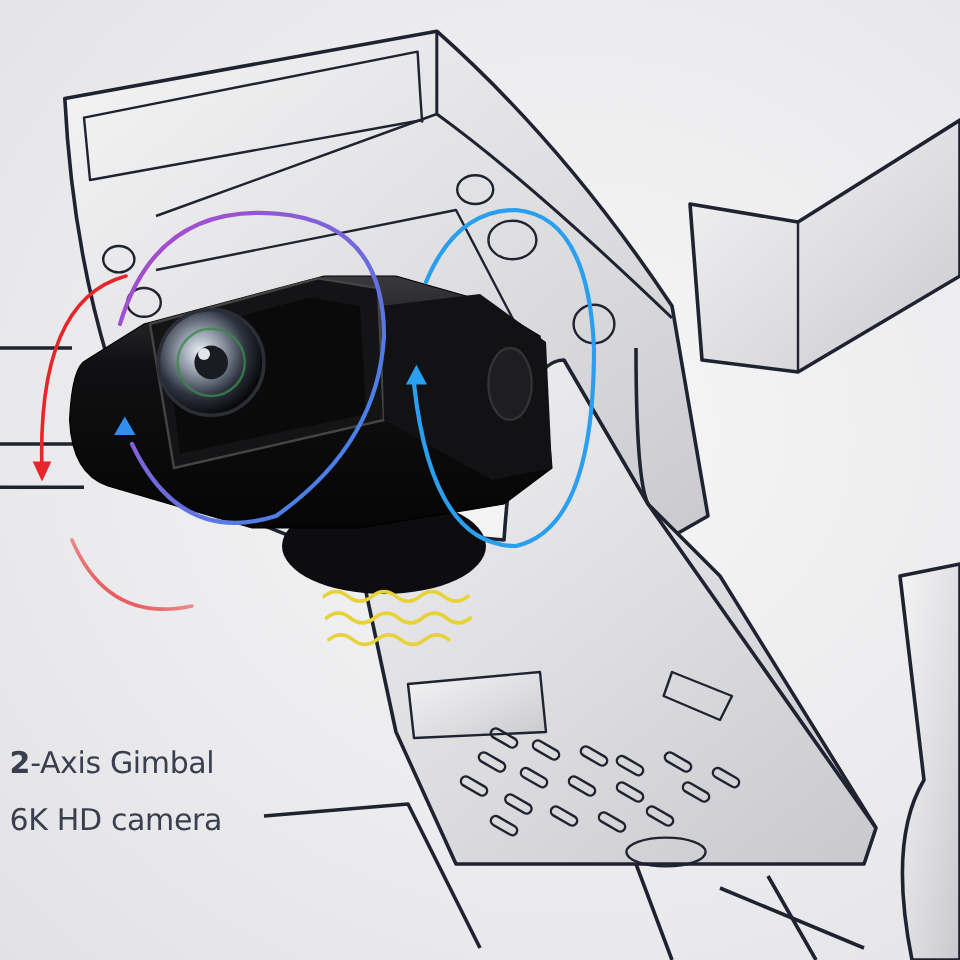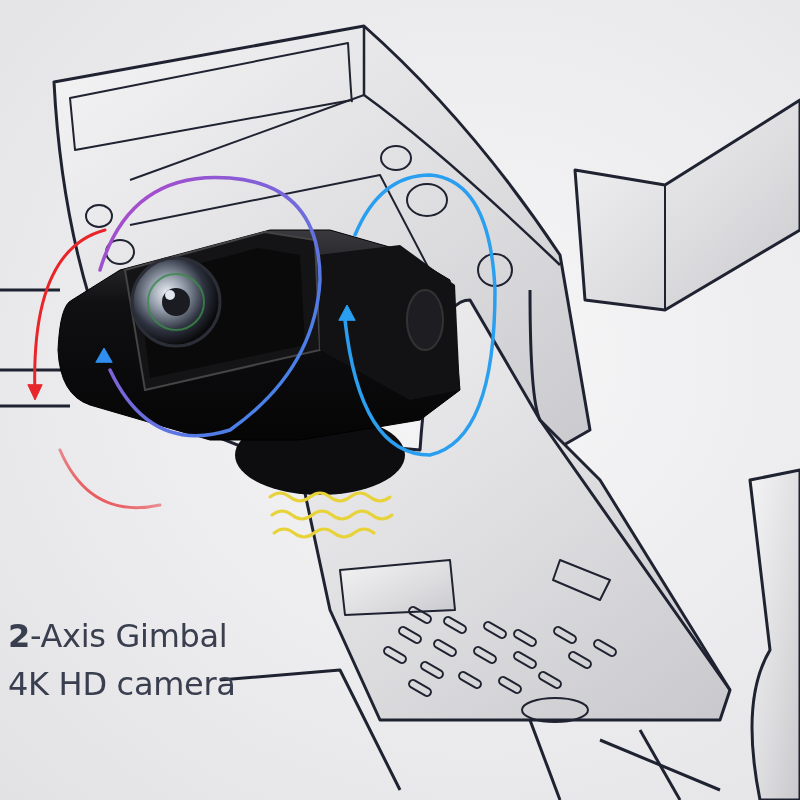--- a/index.html
+++ b/index.html
@@ -6,21 +6,21 @@
     body {
       width: 800px; height: 800px; overflow: hidden; position: relative;
       background: radial-gradient(ellipse at 60% 45%, #f6f6f7 0%, #ececee 55%, #e2e2e5 100%);
       font-family: "Liberation Sans", "DejaVu Sans", sans-serif;
     }
     .scene { position: absolute; left: 0; top: 0; width: 800px; height: 800px; }
     .caption {
       position: absolute; left: 8px; top: 612px;
       color: #3a3f4f;
       font-family: "DejaVu Sans", sans-serif;
-      font-size: 32px; line-height: 48px; letter-spacing: -0.3px;
+      font-size: 25px; line-height: 48px; letter-spacing: -0.3px;
     }
     .caption .line { display: block; white-space: nowrap; }
     .caption .num { font-weight: bold; }
   </style>
 </head>
 <body>
 
 <svg class="scene" viewBox="0 0 800 800" xmlns="http://www.w3.org/2000/svg">
   <defs>
     <linearGradient id="bodyShade" x1="0" y1="0" x2="1" y2="1">
@@ -165,14 +165,14 @@
 
   <g fill="none" stroke="#e8d23a" stroke-width="3" stroke-linecap="round">
     <path d="M270 497 q10 -8 20 0 t20 0 t20 0 t20 0 t20 0 t20 0"></path>
     <path d="M272 515 q10 -8 20 0 t20 0 t20 0 t20 0 t20 0 t20 0"></path>
     <path d="M274 533 q10 -8 20 0 t20 0 t20 0 t20 0 t20 0"></path>
   </g>
 </svg>
 
 <div class="caption">
   <span class="line"><span class="num">2</span><span>-Axis Gimbal</span></span>
-  <span class="line">4K HD camera</span>
+  <span class="line">6K HD camera</span>
 </div>
 
 </body></html>

